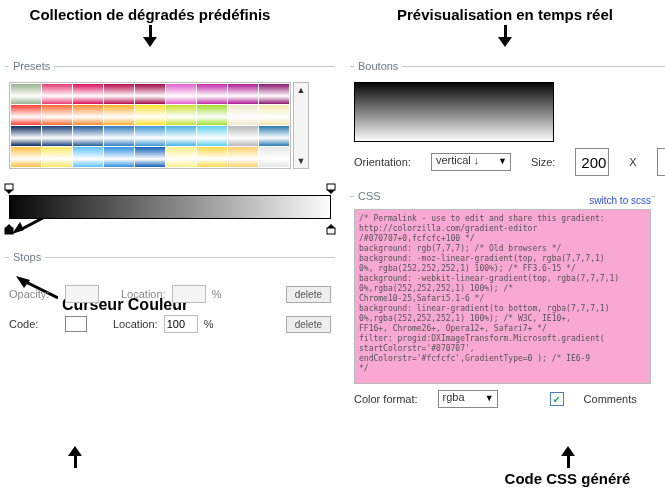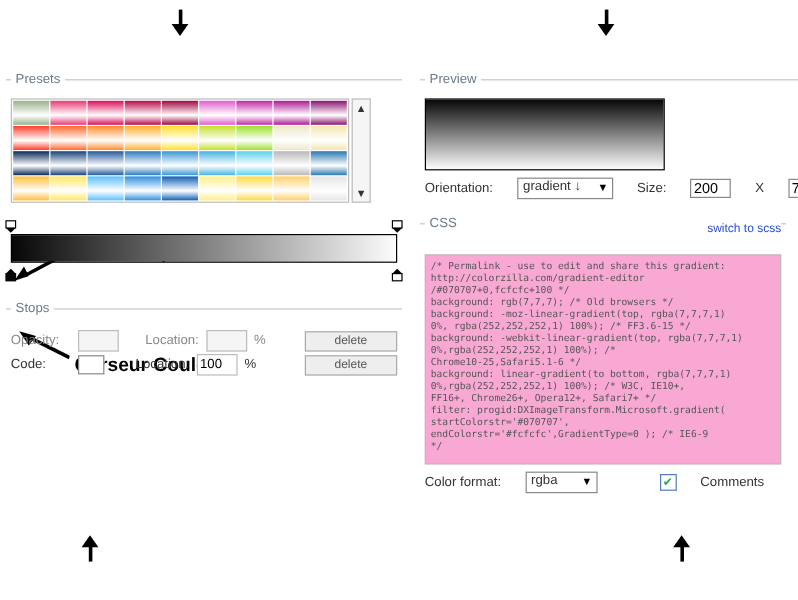--- a/index.html
+++ b/index.html
@@ -115,37 +115,37 @@
   }
   .op-handle, .col-handle {
     position: absolute;
     width: 10px; height: 12px;
   }
   .op-handle { top: -12px; }
   .col-handle { bottom: -12px; }
   .op-handle svg, .col-handle svg { width: 10px; height: 12px; display:block; }
 
   
-  .stops-row { display: flex; align-items: center; gap: 6px; margin: 2px 0; color: #888; }
+  .stops-row { display: flex; align-items: center; gap: 6px; margin: 12px 0; color: #888; }
   .stops-row.active { color: #333; }
   .label { width: 50px; }
   .input {
     border: 1px solid #bbb;
     height: 18px; width: 34px;
     font-size: 11px;
     padding: 0 2px;
     background: #fff;
   }
   .input.disabled { background: #f5f5f5; color:#999; }
   .pct { margin-right: auto; }
   .btn {
     border: 1px solid #aaa;
     background: #eee;
     font-size: 10px;
-    padding: 2px 24px;
+    padding: 2px 8px;
     cursor: pointer;
     color: #555;
   }
   .color-chip { width: 22px; height: 16px; border: 1px solid #888; background: #fff; cursor:pointer;}
 
   
   .preview-box {
     border: 1px solid #000;
     height: 60px; width: 200px;
     background: linear-gradient(to bottom, #070707, #fcfcfc);
@@ -157,21 +157,21 @@
     padding: 0 14px 0 4px;
     font-size: 11px;
     background: #fff;
     position: relative;
   }
   .select::after {
     content: "▼";
     position: absolute; right: 3px; top: 2px;
     font-size: 9px; color:#000;
   }
-  .size-in { width: 34px; height: 16px; border:1px solid #888; text-align:left; font-size:12px;}
+  .size-in { width: 34px; height: 28px; border:1px solid #888; text-align:right; font-size:15px;}
   .chk { width: 14px; height: 14px; border:1px solid #527ac0; display:inline-flex; align-items:center; justify-content:center; font-size:11px; color:#2a6; background:#fff;}
   .chk.checked::after { content:"✔"; color:#2a6; font-size:10px; }
 
   
   .css-head { display:flex; align-items:center; }
   .switch-link { margin-left:auto; color:#2a4fd0; font-size:10px; cursor:pointer; }
   .css-box {
     border: 1px solid #bbb;
     background: #f9a8d4;
     font-family: monospace;
@@ -182,23 +182,25 @@
     height: 175px;
     overflow: hidden;
     white-space: pre-wrap;
     word-break: break-all;
   }
 </style>
 </head>
 <body>
 
 <div class="annotation" style="left:5px; top:6px; width:290px; font-size:15px;">
+  <span>Collection de dégradés prédéfinis</span>
   <span class="arrow-down"></span>
 </div>
 <div class="annotation" style="left:355px; top:6px; width:300px; font-size:15px;">
+  <span>Prévisualisation en temps réel</span>
   <span class="arrow-down"></span>
 </div>
 <div class="annotation" style="left:56px; top:202px; font-size:16px;">
   <span>Curseur Opacité</span>
 </div>
 <div class="arrow-left-diag" style="left:10px; top:208px;">
   <svg viewBox="0 0 44 28">
       <path d="M44 4 L10 22" stroke="#000" stroke-width="3" fill="none"></path>
       <path d="M2 26 L14 22 L10 14 Z" fill="#000"></path>
     </svg>
@@ -210,20 +212,21 @@
   <svg viewBox="0 0 44 28">
       <path d="M44 24 L12 8" stroke="#000" stroke-width="3" fill="none"></path>
       <path d="M2 2 L16 6 L10 14 Z" fill="#000"></path>
     </svg>
 </div>
 <div class="annotation" style="left:5px; top:446px; width:340px; font-size:15px;">
   <span class="arrow-up" style="margin-left:60px;"></span>
 </div>
 <div class="annotation" style="left:480px; top:446px; width:175px; font-size:15px;">
   <span class="arrow-up"></span>
+  <span>Code CSS généré</span>
 </div>
 
 <div class="left-col">
   <fieldset>
     <legend>Presets</legend>
     <div class="presets-wrap">
       <div class="preset-grid" id="preset-grid">
           <div class="swatch" style="background: linear-gradient(rgb(152, 178, 141), rgb(255, 255, 255) 60%, rgb(152, 178, 141));"></div>
           <div class="swatch" style="background: linear-gradient(rgb(230, 59, 117), rgb(255, 255, 255) 60%, rgb(230, 59, 117));"></div>
           <div class="swatch" style="background: linear-gradient(rgb(217, 15, 90), rgb(255, 255, 255) 60%, rgb(217, 15, 90));"></div>
@@ -314,37 +317,37 @@
       <span>Location:</span>
       <input class="input" value="100" style="">
       <span class="pct">%</span>
       <button class="btn">delete</button>
     </div>
   </fieldset>
 </div>
 
 <div class="right-col">
   <fieldset>
-    <legend>Preview</legend>
+    <legend>Boutons</legend>
     <div class="preview-box" id="preview-box" style="background: linear-gradient(rgb(7, 7, 7), rgb(252, 252, 252));"></div>
     <div class="row">
       <span>Orientation:</span>
-      <div class="select"><span>gradient ↓</span></div>
+      <div class="select"><span>vertical ↓</span></div>
       <span style="margin-left:auto;">Size:</span>
       <input class="size-in" value="200" style="">
       <span>X</span>
       <input class="size-in" value="70" style="">
     </div>
   </fieldset>
 
   <fieldset>
     <legend class="css-head" style="width:100%;">
       <span>CSS</span>
     </legend>
-    <div style="text-align:right; margin-top:-18px; margin-bottom:16px;">
+    <div style="text-align:right; margin-top:-18px; margin-bottom:3px;">
       <span class="switch-link">switch to scss</span>
     </div>
     <div class="css-box">/* Permalink - use to edit and share this gradient:
 http://colorzilla.com/gradient-editor
 /#070707+0,fcfcfc+100 */
 background: rgb(7,7,7); /* Old browsers */
 background: -moz-linear-gradient(top, rgba(7,7,7,1)
 0%, rgba(252,252,252,1) 100%); /* FF3.6-15 */
 background: -webkit-linear-gradient(top, rgba(7,7,7,1)
 0%,rgba(252,252,252,1) 100%); /*

